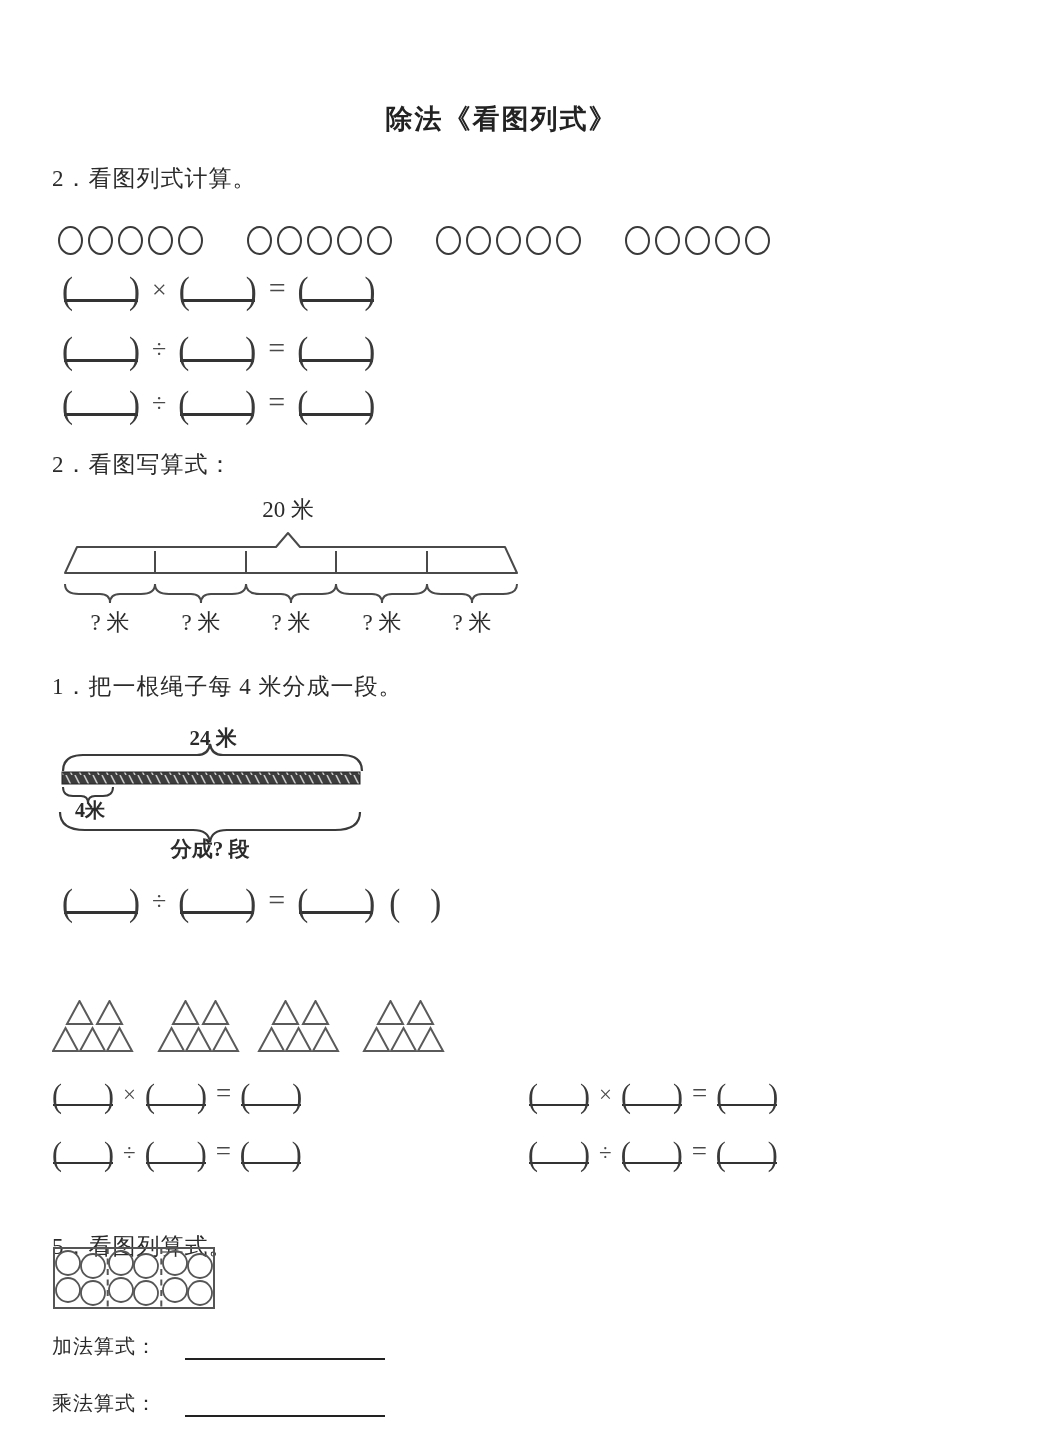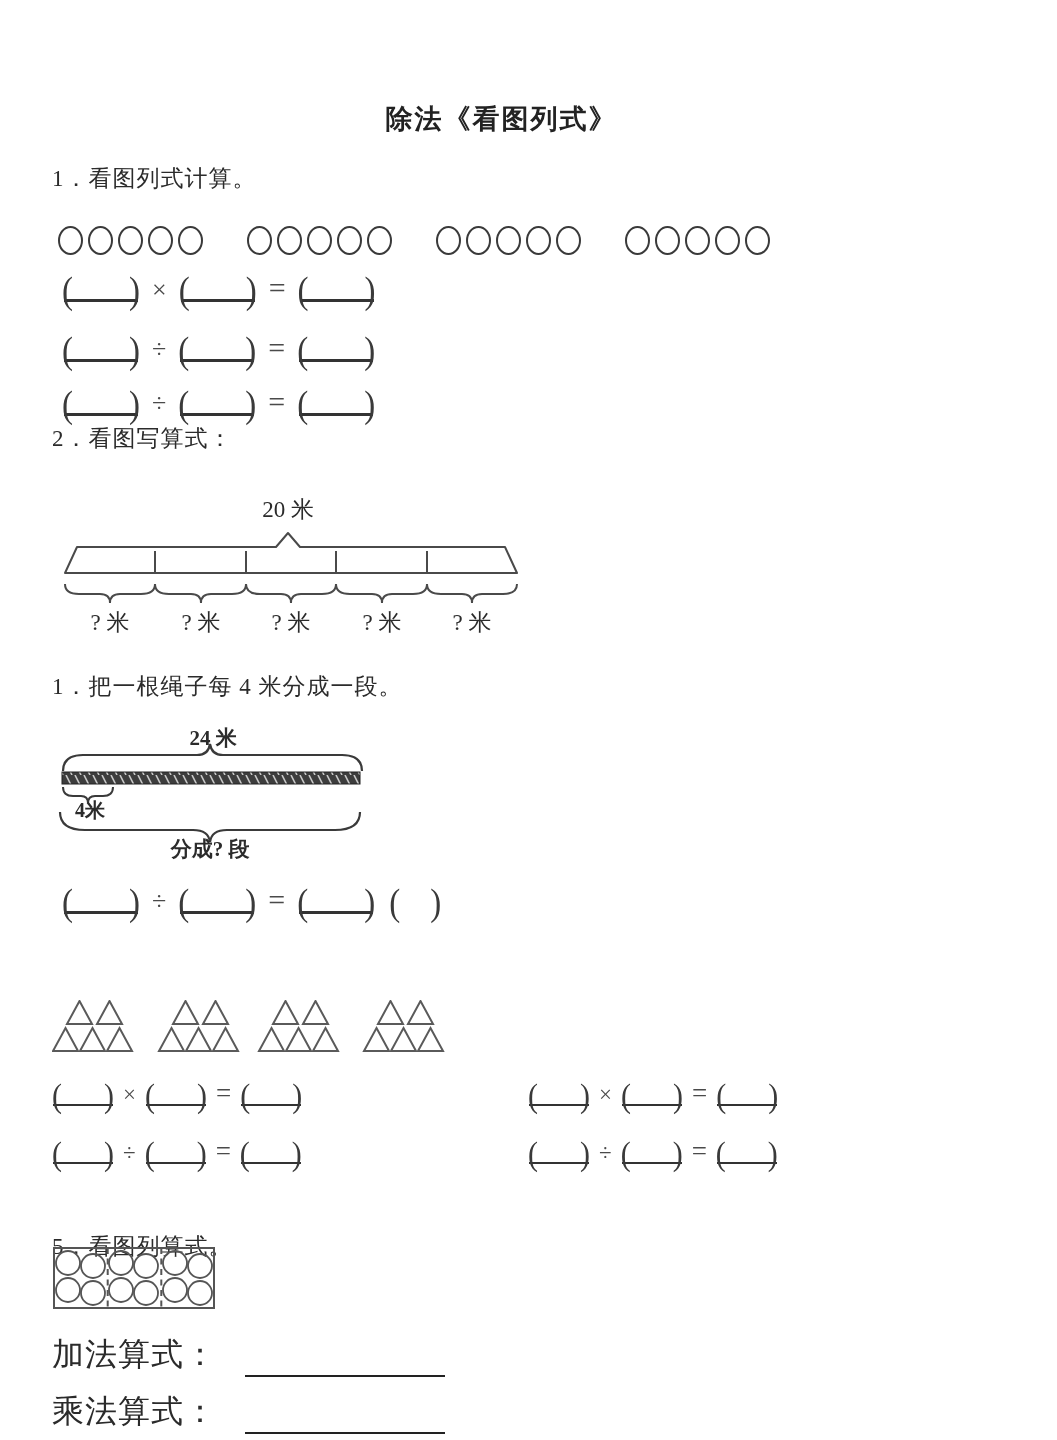--- a/index.html
+++ b/index.html
@@ -6,21 +6,21 @@
   .page{
     position:relative;width:1003px;height:1440px;background:#ffffff;
     font-family:"Liberation Serif","DejaVu Serif",serif;color:#2b2b2b;overflow:hidden;margin-top:47px;
   }
   .title{
     position:absolute;top:54px;left:0;width:100%;text-align:center;
     font-size:27px;font-weight:bold;letter-spacing:2px;color:#222;
   }
   .qhead{position:absolute;font-size:23px;letter-spacing:1px;white-space:nowrap;color:#2b2b2b;}
   #q1-head{left:52px;top:116px;}
-  #q2-head{left:52px;top:376px;}
+  #q2-head{left:52px;top:402px;}
   #q3-head{left:52px;top:624px;}
   #q4-head{left:52px;top:900px;}
   #q5-head{left:52px;top:1184px;}
 
   
   .circle-row{position:absolute;left:58px;top:179px;display:flex;gap:44px;}
   .cgroup{display:flex;gap:5px;align-items:center;}
   .oval{width:21px;height:25px;border:2px solid #3a3a3a;border-radius:50%;background:#fff;}
 
   
@@ -48,40 +48,40 @@
   
   .diagram{position:absolute;}
   #q2-svg{left:55px;top:440px;}
   #q3-svg{left:55px;top:668px;}
   #q4-svg{left:52px;top:953px;}
   #q5-svg{left:53px;top:1200px;}
   svg text{font-family:"Liberation Serif","DejaVu Serif",serif;fill:#2b2b2b;}
   svg text.bold{font-weight:bold;}
 
   
-  .ansline{position:absolute;left:52px;display:flex;align-items:flex-end;gap:28px;font-size:32px;letter-spacing:1px;color:#2b2b2b;}
+  .ansline{position:absolute;left:52px;display:flex;align-items:flex-end;gap:28px;font-size:20px;letter-spacing:1px;color:#2b2b2b;}
   .ansline .uline{display:inline-block;width:200px;height:20px;border-bottom:2.5px solid #222;}
   #ans-add{top:1286px;}
   #ans-mul{top:1343px;}
   #ans-div{top:1400px;}
 
   
   .clipped-frag{
     position:absolute;right:18px;bottom:1px;width:228px;height:5px;opacity:.5;
     background:repeating-linear-gradient(90deg,#9a9a9a 0 2px,transparent 2px 7px,#b0b0b0 7px 8px,transparent 8px 13px);
   }
 </style>
 </head>
 <body>
 
 <div class="page">
 
   <div class="title">除法《看图列式》</div>
 
-  <div class="qhead" id="q1-head">1．看图列式计算。</div>
+  <div class="qhead" id="q1-head">2．看图列式计算。</div>
 
   <div class="circle-row">
     <div class="cgroup">
       <div class="oval"></div>
         <div class="oval"></div>
         <div class="oval"></div>
         <div class="oval"></div>
         <div class="oval"></div>
     </div>
     <div class="cgroup">

